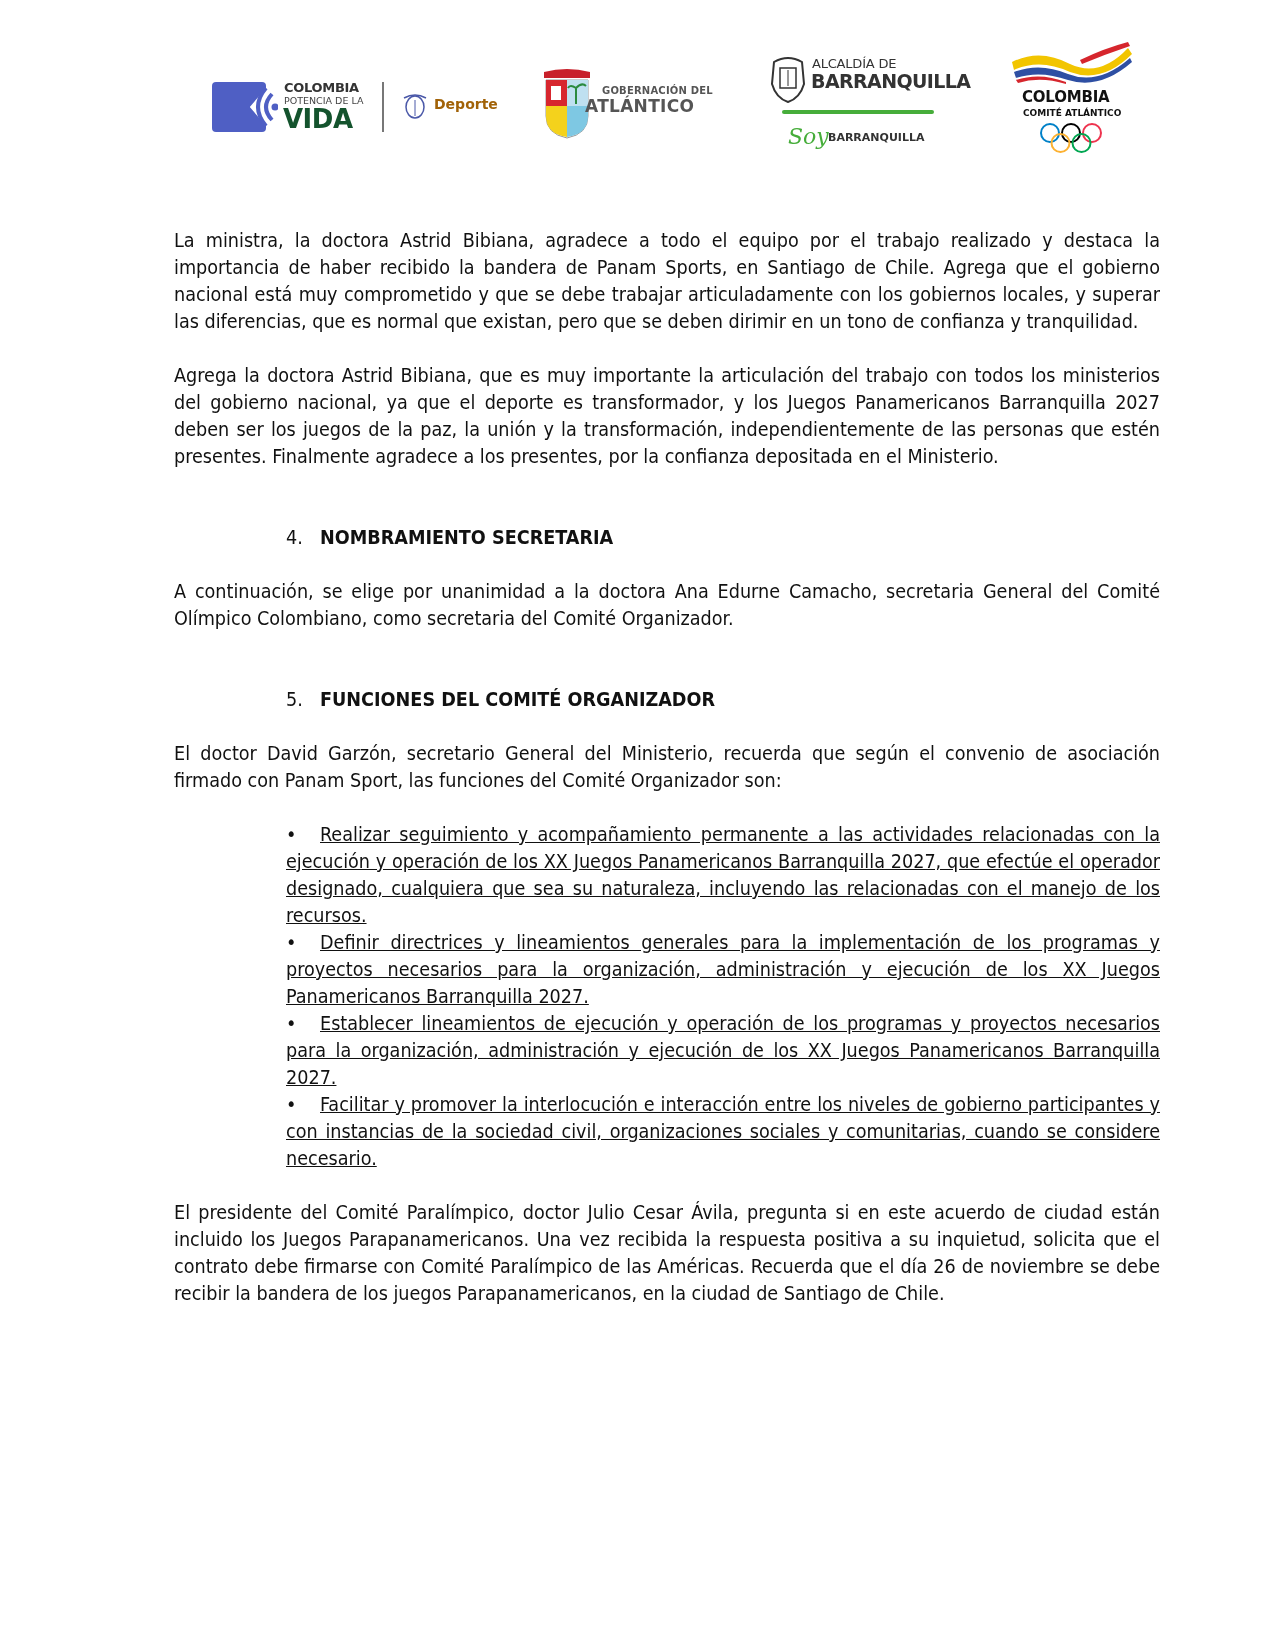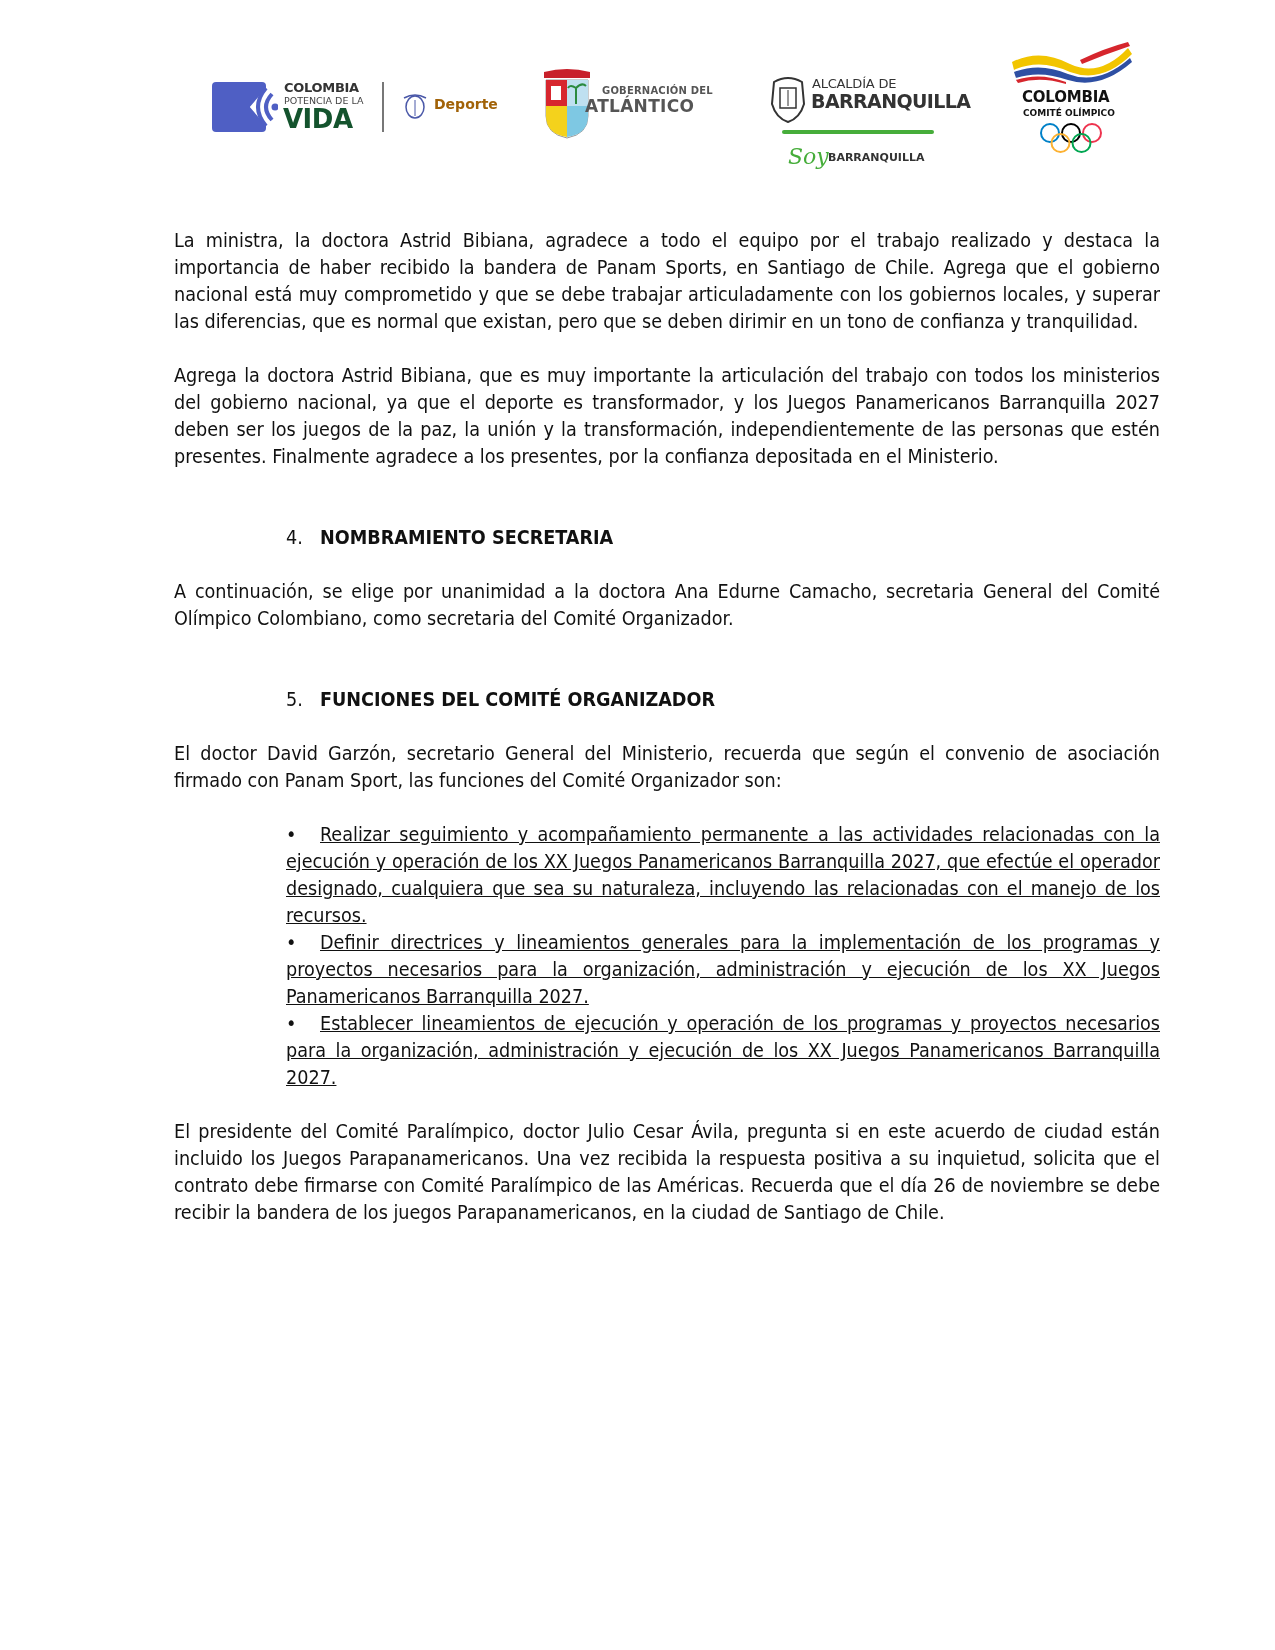--- a/index.html
+++ b/index.html
@@ -17,21 +17,21 @@
   .cpv .t3 { position: absolute; left: 71px; top: 26px; font-family: "DejaVu Sans", sans-serif; font-weight: bold; font-size: 26px; color: #14532d; letter-spacing: -0.5px; }
   .cpv .sep { position: absolute; left: 170px; top: 4px; width: 2px; height: 50px; background: #777; }
   .cpv .shield { position: absolute; left: 190px; top: 14px; width: 26px; height: 28px; }
   .cpv .dep { position: absolute; left: 222px; top: 18px; font-family: "DejaVu Sans", sans-serif; font-weight: bold; font-size: 14px; color: #a16207; }
   
   .gob { left: 540px; top: 68px; width: 180px; height: 72px; }
   .gob .crest { position: absolute; left: 0; top: 0; width: 54px; height: 72px; }
   .gob .g1 { position: absolute; left: 62px; top: 17px; font-family: "DejaVu Sans", sans-serif; font-weight: bold; font-size: 10px; color: #555; letter-spacing: 0.2px; }
   .gob .g2 { position: absolute; left: 45px; top: 28px; font-family: "DejaVu Sans", sans-serif; font-weight: bold; font-size: 17px; color: #555; letter-spacing: 0.3px; }
   
-  .alc { left: 768px; top: 52px; width: 200px; height: 96px; margin-top: 20px; }
+  .alc { left: 768px; top: 52px; width: 200px; height: 96px; }
   .alc .seal { position: absolute; left: 0; top: 2px; width: 40px; height: 50px; }
   .alc .a1 { position: absolute; left: 44px; top: 4px; font-family: "DejaVu Sans", sans-serif; font-size: 13px; color: #333; letter-spacing: -0.2px; }
   .alc .a2 { position: absolute; left: 43px; top: 18px; font-family: "DejaVu Sans", sans-serif; font-weight: bold; font-size: 19px; color: #333; letter-spacing: -0.6px; }
   .alc .bar { position: absolute; left: 14px; top: 58px; width: 152px; height: 4px; background: #46ad3a; border-radius: 2px; }
   .alc .s1 { position: absolute; left: 20px; top: 72px; font-family: "DejaVu Serif", serif; font-style: italic; font-size: 22px; color: #46ad3a; }
   .alc .s2 { position: absolute; left: 60px; top: 79px; font-family: "DejaVu Sans", sans-serif; font-weight: bold; font-size: 11px; color: #333; }
   
   .coc { left: 1010px; top: 40px; width: 125px; height: 125px; }
   .coc .flag { position: absolute; left: 0; top: 0; width: 125px; height: 44px; }
   .coc .c1 { position: absolute; left: 12px; top: 48px; font-family: "DejaVu Sans", sans-serif; font-weight: bold; font-size: 15px; color: #111; letter-spacing: -0.2px; }
@@ -101,21 +101,21 @@
   </div>
 
   <div class="logo coc">
     <svg class="flag" viewBox="0 0 125 44">
       <path d="M2 22 Q30 8 60 24 Q90 38 118 8 L122 14 Q92 44 60 32 Q30 18 4 30 Z" fill="#f2c500"></path>
       <path d="M4 32 Q30 22 58 34 Q88 46 120 18 L122 22 Q90 50 58 40 Q30 30 6 38 Z" fill="#2e4fa3"></path>
       <path d="M6 40 Q30 32 56 42 L56 44 Q30 36 8 43 Z" fill="#d6262d"></path>
       <path d="M70 20 Q95 8 118 2 L120 6 Q96 14 72 24 Z" fill="#d6262d"></path>
     </svg>
     <div class="c1">COLOMBIA</div>
-    <div class="c2">COMITÉ OLÍMPICO</div>
+    <div class="c2">COMITÉ ATLÁNTICO</div>
     <svg class="rings" viewBox="0 0 66 32">
       <circle cx="12" cy="11" r="9" fill="none" stroke="#0081c8" stroke-width="2"></circle>
       <circle cx="33" cy="11" r="9" fill="none" stroke="#000" stroke-width="2"></circle>
       <circle cx="54" cy="11" r="9" fill="none" stroke="#ee334e" stroke-width="2"></circle>
       <circle cx="22.5" cy="21" r="9" fill="none" stroke="#fcb131" stroke-width="2"></circle>
       <circle cx="43.5" cy="21" r="9" fill="none" stroke="#00a651" stroke-width="2"></circle>
     </svg>
   </div>
 </div>
 
@@ -139,16 +139,17 @@
     <span>FUNCIONES DEL COMITÉ ORGANIZADOR</span>
   </div>
   <div class="gap1"></div>
   <p class="p">El doctor David Garzón, secretario General del Ministerio, recuerda que según el convenio de asociación firmado con Panam Sport, las funciones del Comité Organizador son:</p>
   <div class="gap1"></div>
 
   <div class="list">
     <p class="li"><span class="bullet">•</span><span>Realizar seguimiento y acompañamiento permanente a las actividades relacionadas con la ejecución y operación de los XX Juegos Panamericanos Barranquilla 2027, que efectúe el operador designado, cualquiera que sea su naturaleza, incluyendo las relacionadas con el manejo de los recursos.</span></p>
     <p class="li"><span class="bullet">•</span><span>Definir directrices y lineamientos generales para la implementación de los programas y proyectos necesarios para la organización, administración y ejecución de los XX Juegos Panamericanos Barranquilla 2027.</span></p>
     <p class="li"><span class="bullet">•</span><span>Establecer lineamientos de ejecución y operación de los programas y proyectos necesarios para la organización, administración y ejecución de los XX Juegos Panamericanos Barranquilla 2027.</span></p>
+    <p class="li"><span class="bullet">•</span><span>Facilitar y promover la interlocución e interacción entre los niveles de gobierno participantes y con instancias de la sociedad civil, organizaciones sociales y comunitarias, cuando se considere necesario.</span></p>
   </div>
   <div class="gap1"></div>
   <p class="p">El presidente del Comité Paralímpico, doctor Julio Cesar Ávila, pregunta si en este acuerdo de ciudad están incluido los Juegos Parapanamericanos. Una vez recibida la respuesta positiva a su inquietud, solicita que el contrato debe firmarse con Comité Paralímpico de las Américas. Recuerda que el día 26 de noviembre se debe recibir la bandera de los juegos Parapanamericanos, en la ciudad de Santiago de Chile.</p>
 </div>
 
 </body></html>

